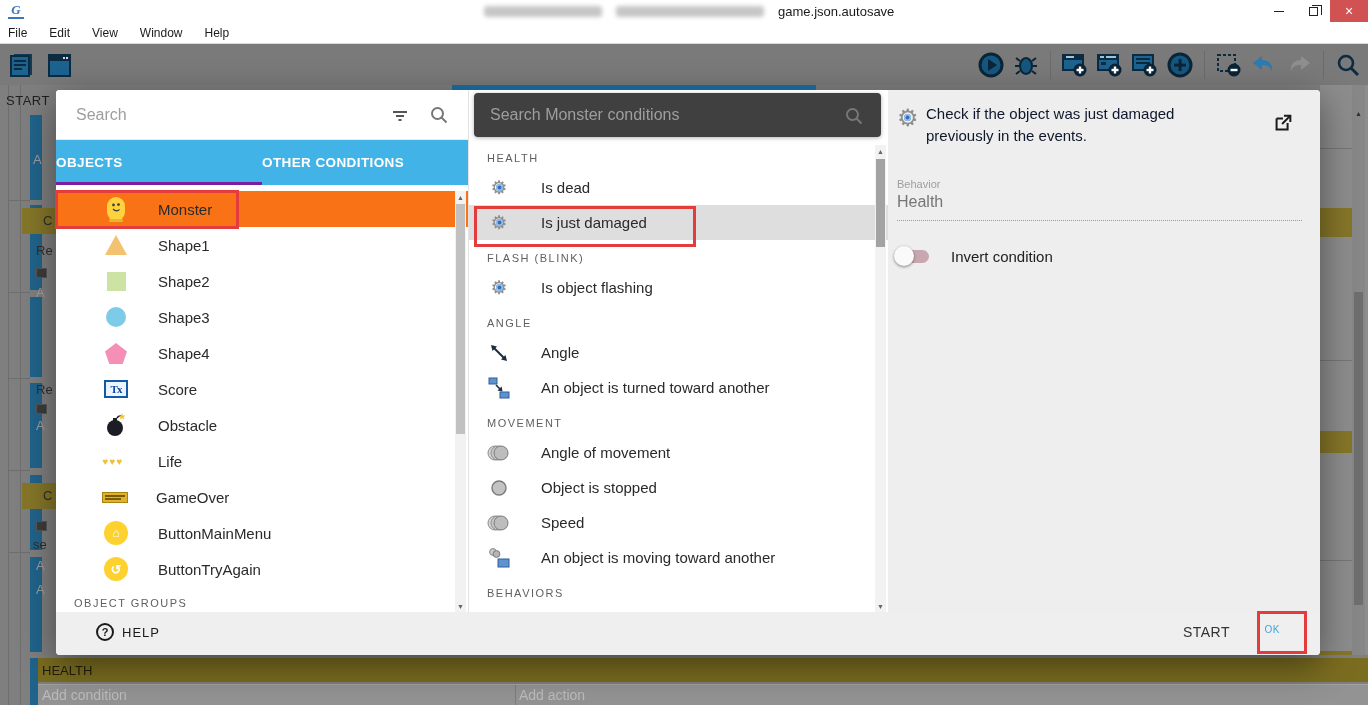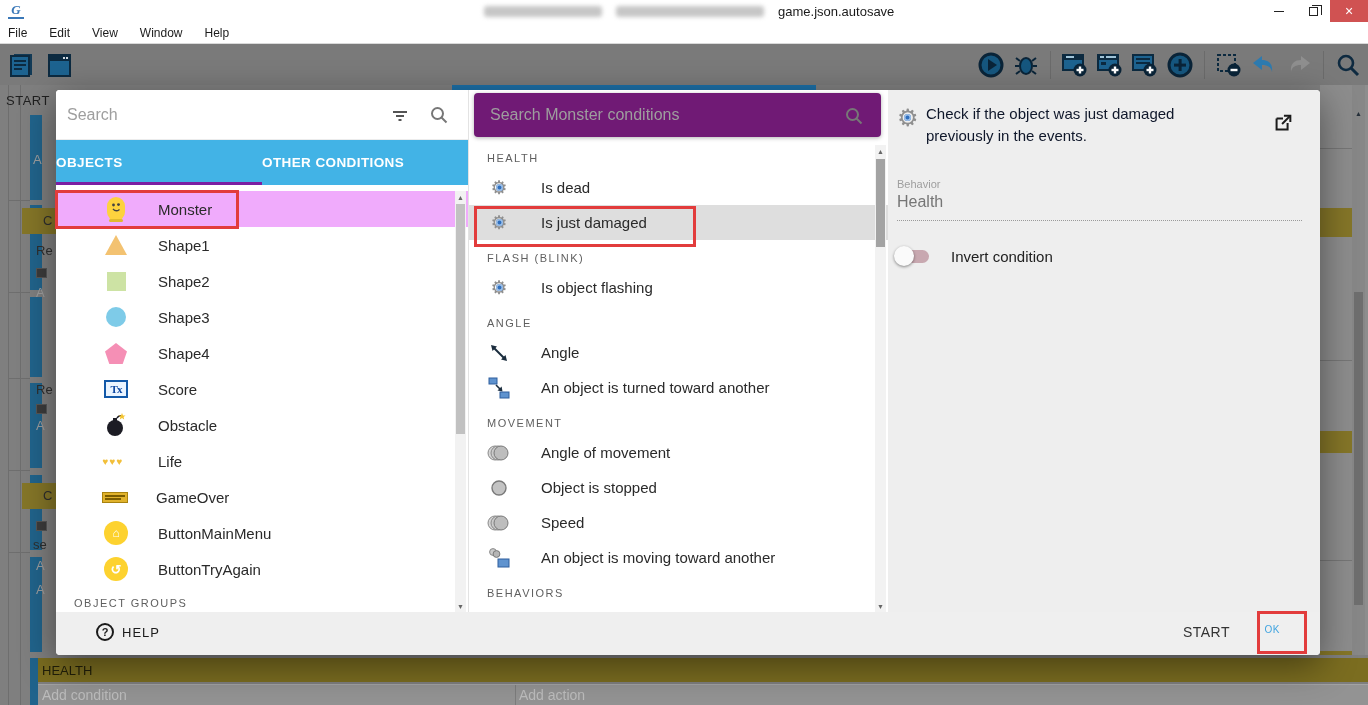--- a/index.html
+++ b/index.html
@@ -58,41 +58,41 @@
 
   
   .dialog { position:absolute; left:56px; top:90px; width:1264px; height:565px; background:#fff; border-radius:4px; box-shadow:0 10px 36px rgba(0,0,0,.45); overflow:hidden; }
   .panel-left { position:absolute; left:0; top:0; width:412px; height:522px; background:#fff; }
   .panel-mid { position:absolute; left:412px; top:0; width:420px; height:522px; background:#fff; border-left:1px solid #e3e3e3; }
   .panel-right { position:absolute; left:832px; top:0; width:432px; height:522px; background:#eeeeee; }
   .dlg-footer { position:absolute; left:0; top:522px; width:1264px; height:43px; background:#efefef; }
 
   
   .searchrow { position:relative; height:50px; background:#fff; border-bottom:1px solid #ececec; display:flex; align-items:center; }
-  .placeholder { font-size:16px; color:#9e9e9e; margin-left:11px; }
+  .placeholder { font-size:16px; color:#9e9e9e; margin-left:20px; }
   .sicon { position:absolute; }
   .tabs { height:45px; background:#42b3e6; display:flex; }
   .tab { width:50%; display:flex; align-items:center; font-size:13.5px; font-weight:bold; letter-spacing:.4px; color:#fff; position:relative; }
   .tab.active::after { content:""; position:absolute; left:0; bottom:0; width:100%; height:3px; background:#7b1fa2; }
   .objlist { position:relative; height:427px; overflow:hidden; padding-top:6px; }
   .orow { height:36px; display:flex; align-items:center; }
-  .orow.sel { background:#f0abfc; }
+  .orow.sel { background:#f97316; }
   .orow .oicon { width:24px; height:28px; margin-left:48px; display:flex; align-items:center; justify-content:center; }
   .orow .olabel { font-size:15px; color:#2a2a2a; margin-left:30px; }
   .sect-header { font-size:11px; color:#5f5f5f; letter-spacing:1.5px; padding:10px 0 6px 18px; }
 
   
   .sb { position:absolute; right:2px; width:11px; background:#f2f2f2; }
   .sb-arrow { height:12px; display:flex; align-items:center; justify-content:center; font-size:7px; color:#666; }
   .sb-thumb { position:absolute; left:1px; width:9px; background:#c1c1c1; }
   .sb.mid .sb-thumb { background:#a3a3a3; }
 
   
   .mid-searchwrap { height:50px; position:relative; }
-  .mid-searchcard { position:absolute; left:5px; top:3px; right:7px; height:44px; background:#701a75; border-radius:4px; box-shadow:0 1px 4px rgba(0,0,0,.3); display:flex; align-items:center; }
+  .mid-searchcard { position:absolute; left:5px; top:3px; right:7px; height:44px; background:#404040; border-radius:4px; box-shadow:0 1px 4px rgba(0,0,0,.3); display:flex; align-items:center; }
   .mid-searchcard .placeholder { margin-left:16px; }
   .condlist { position:relative; height:472px; overflow:hidden; }
   .crow { height:35px; display:flex; align-items:center; }
   .crow.sel { background:#dedede; }
   .crow .cicon { width:24px; height:24px; margin-left:18px; display:flex; align-items:center; justify-content:center; position:relative; }
   .crow .clabel { font-size:15px; color:#2a2a2a; margin-left:30px; }
   .condlist .sect-header { padding:12px 0 6px 18px; }
 
   
   .desc-gear { position:absolute; left:9px; top:18px; }

